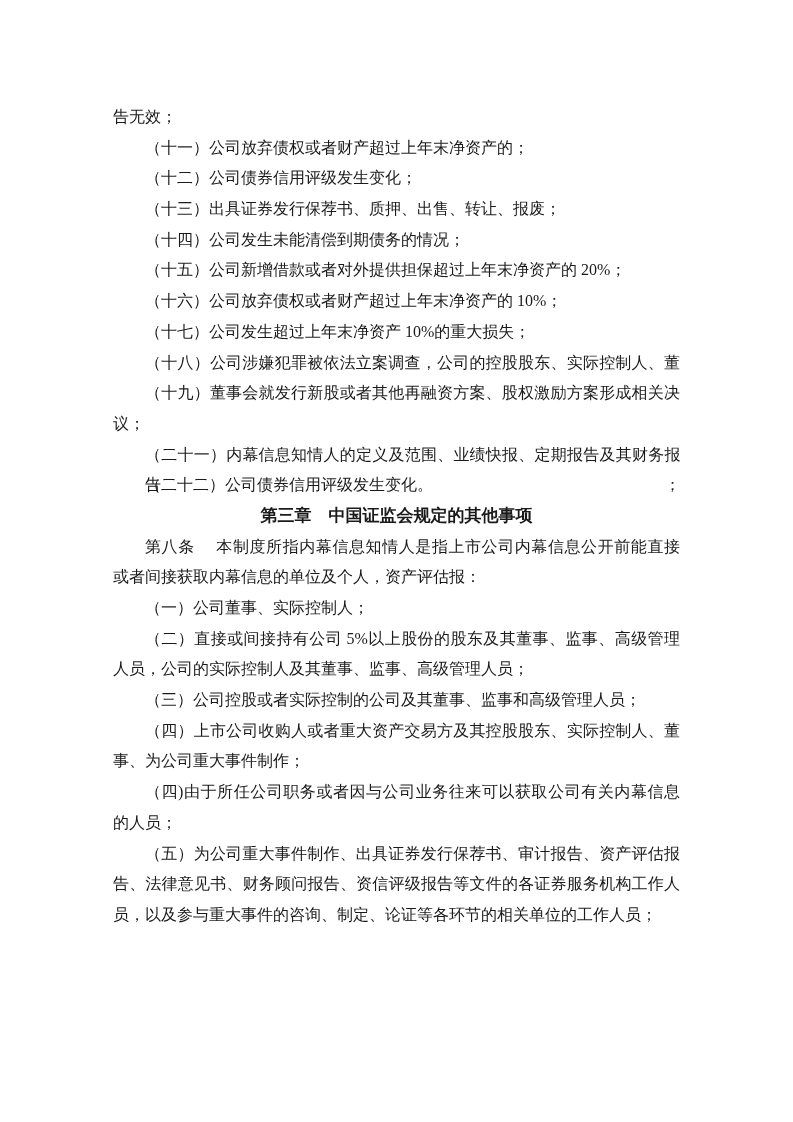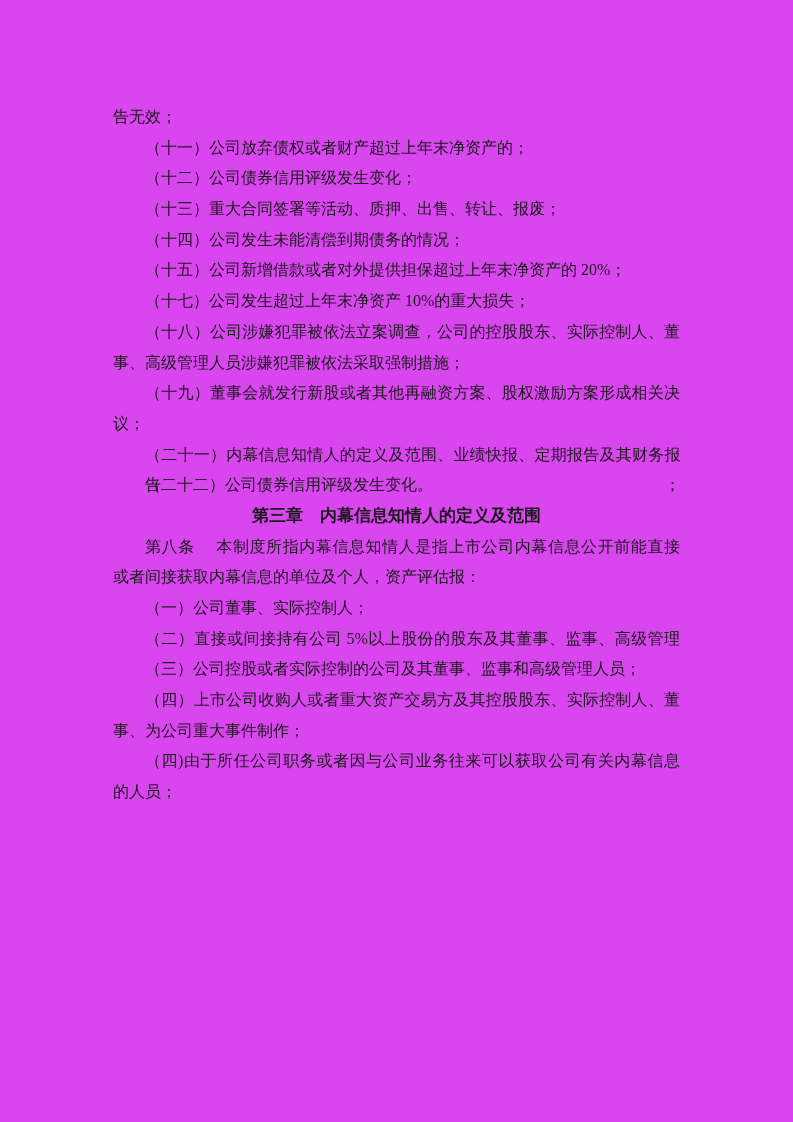--- a/index.html
+++ b/index.html
@@ -4,21 +4,21 @@
 <style>
   html,body{margin:0;padding:0;}
   body{
     width:793px;height:1122px;
     background:#e9e9e9;
     font-family:"Liberation Serif","DejaVu Serif",serif;
   }
   .page{
     position:relative;
     width:793px;height:1122px;
-    background:#d946ef;
+    background:#ffffff;
     overflow:hidden;
     color:#1a1a1a;
   }
   .content{
     position:absolute;
     left:113px;top:102px;
     width:567px;
     font-size:16px;
   }
   .para{margin:0;padding:0;}
@@ -55,63 +55,71 @@
       <div class="para">
         <div class="line">告无效；</div>
       </div>
       <div class="para">
         <div class="line indent">（十一）公司放弃债权或者财产超过上年末净资产的；</div>
       </div>
       <div class="para">
         <div class="line indent">（十二）公司债券信用评级发生变化；</div>
       </div>
       <div class="para">
-        <div class="line indent">（十三）重大合同签署等活动、质押、出售、转让、报废；</div>
+        <div class="line indent">（十三）出具证券发行保荐书、质押、出售、转让、报废；</div>
       </div>
       <div class="para">
         <div class="line indent">（十四）公司发生未能清偿到期债务的情况；</div>
       </div>
       <div class="para">
         <div class="line indent">（十五）公司新增借款或者对外提供担保超过上年末净资产的 20%；</div>
       </div>
       <div class="para">
+        <div class="line indent">（十六）公司放弃债权或者财产超过上年末净资产的 10%；</div>
+      </div>
+      <div class="para">
         <div class="line indent">（十七）公司发生超过上年末净资产 10%的重大损失；</div>
       </div>
       <div class="para">
         <div class="line indent fill">（十八）公司涉嫌犯罪被依法立案调查，公司的控股股东、实际控制人、董</div>
-        <div class="line">事、高级管理人员涉嫌犯罪被依法采取强制措施；</div>
       </div>
       <div class="para">
         <div class="line indent fill">（十九）董事会就发行新股或者其他再融资方案、股权激励方案形成相关决</div>
         <div class="line">议；</div>
       </div>
       <div class="para">
         <div class="line indent fill squeeze">（二十一）内幕信息知情人的定义及范围、业绩快报、定期报告及其财务报告；</div>
       </div>
       <div class="para">
         <div class="line indent">（二十二）公司债券信用评级发生变化。</div>
       </div>
       <div class="para heading">
-        <div class="line">第三章　内幕信息知情人的定义及范围</div>
+        <div class="line">第三章　中国证监会规定的其他事项</div>
       </div>
       <div class="para">
         <div class="line indent fill"><span class="lead">第八条</span><span class="lead-gap"></span>本制度所指内幕信息知情人是指上市公司内幕信息公开前能直接</div>
         <div class="line">或者间接获取内幕信息的单位及个人，资产评估报：</div>
       </div>
       <div class="para">
         <div class="line indent">（一）公司董事、实际控制人；</div>
       </div>
       <div class="para">
         <div class="line indent fill">（二）直接或间接持有公司 5%以上股份的股东及其董事、监事、高级管理</div>
+        <div class="line">人员，公司的实际控制人及其董事、监事、高级管理人员；</div>
       </div>
       <div class="para">
         <div class="line indent">（三）公司控股或者实际控制的公司及其董事、监事和高级管理人员；</div>
       </div>
       <div class="para">
         <div class="line indent fill">（四）上市公司收购人或者重大资产交易方及其控股股东、实际控制人、董</div>
         <div class="line">事、为公司重大事件制作；</div>
       </div>
       <div class="para">
         <div class="line indent fill">（四)由于所任公司职务或者因与公司业务往来可以获取公司有关内幕信息</div>
         <div class="line">的人员；</div>
       </div>
+      <div class="para">
+        <div class="line indent fill">（五）为公司重大事件制作、出具证券发行保荐书、审计报告、资产评估报</div>
+        <div class="line fill">告、法律意见书、财务顾问报告、资信评级报告等文件的各证券服务机构工作人</div>
+        <div class="line">员，以及参与重大事件的咨询、制定、论证等各环节的相关单位的工作人员；</div>
+      </div>
     </div>
 </div>
 
 </body></html>

